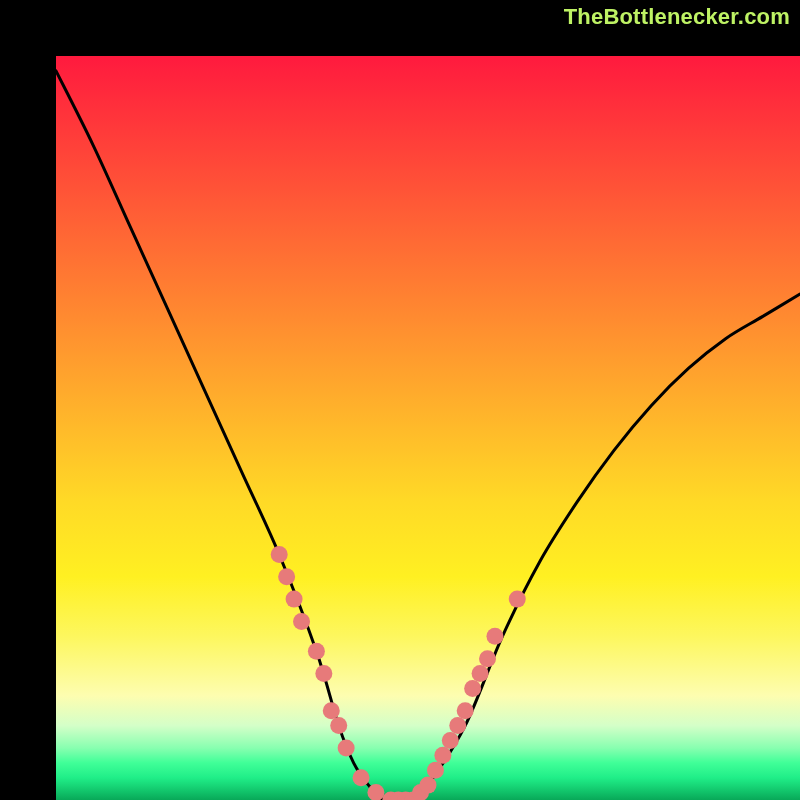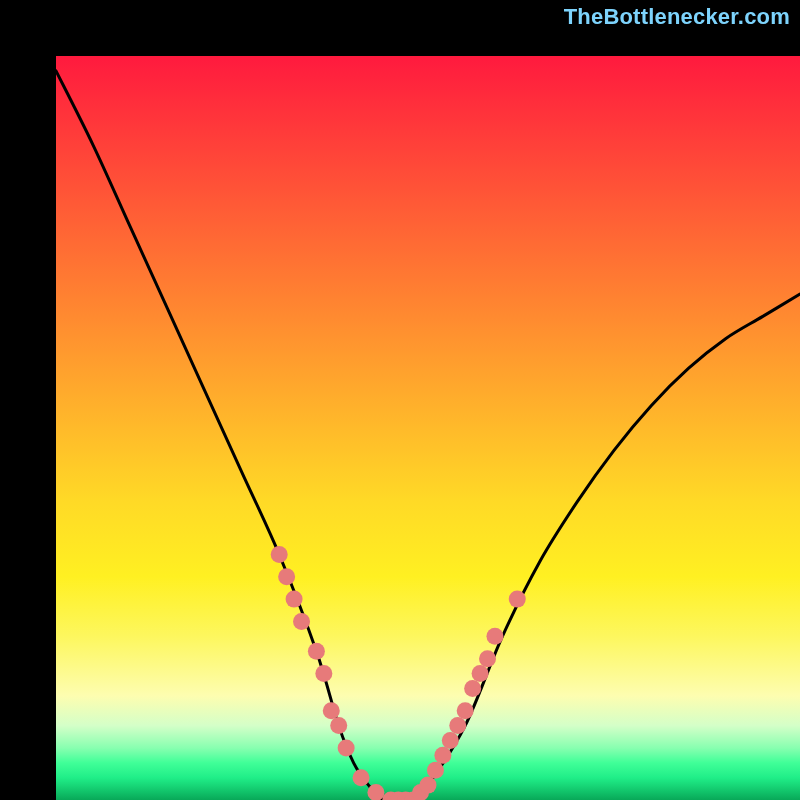--- a/index.html
+++ b/index.html
@@ -52,21 +52,21 @@
     );
   }
   .svg-layer {
     position: absolute;
     inset: 0;
   }
   .watermark {
     position: absolute;
     top: 4px;
     right: 10px;
-    color: #7dd3fc;
+    color: #bef264;
     font-size: 22px;
     font-weight: 600;
     letter-spacing: 0.2px;
     z-index: 20;
     user-select: none;
   }
 </style>
 </head>
 <body>
 

